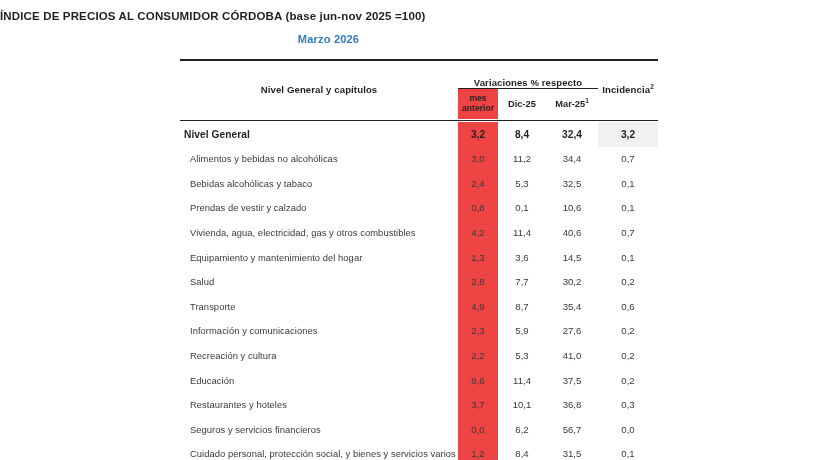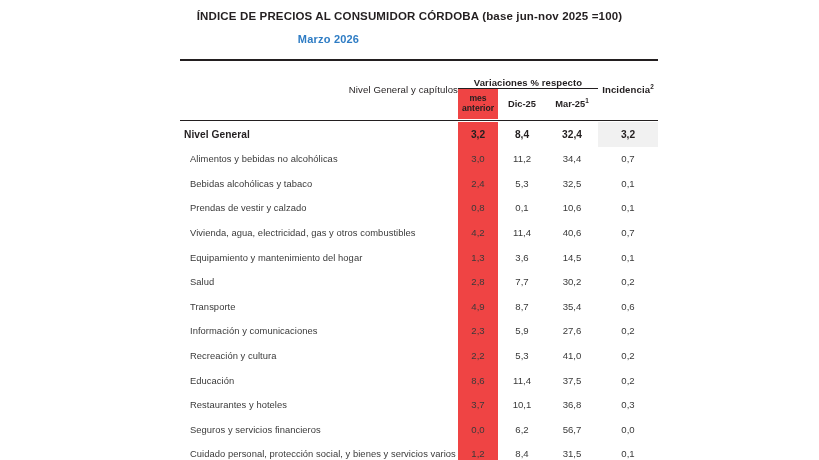--- a/index.html
+++ b/index.html
@@ -20,21 +20,21 @@
     width: 819px;
     height: 460px;
   }
 
   
   .title {
     position: absolute;
     top: 10px;
     left: 0;
     width: 819px;
-    text-align: center;
+    text-align: left;
     font-size: 11.5px;
     font-weight: bold;
     letter-spacing: 0.15px;
     color: #231f20;
   }
   .subtitle {
     position: absolute;
     top: 33px;
     left: 0;
     width: 657px;
@@ -104,22 +104,22 @@
     border-top: 1.1px solid #231f20;
     padding-top: 3px;
     padding-bottom: 3px;
   }
   .hdr-sub .sub-cell.two-line {
     font-size: 8.6px;
   }
 
   .hdr-label {
     font-size: 9.6px;
-    font-weight: normal;
-    text-align: right;
+    font-weight: bold;
+    text-align: center;
     letter-spacing: 0.1px;
   }
   .hdr-inc {
     font-size: 9.6px;
     font-weight: bold;
     text-align: center;
     letter-spacing: 0.1px;
   }
 
   sup {

